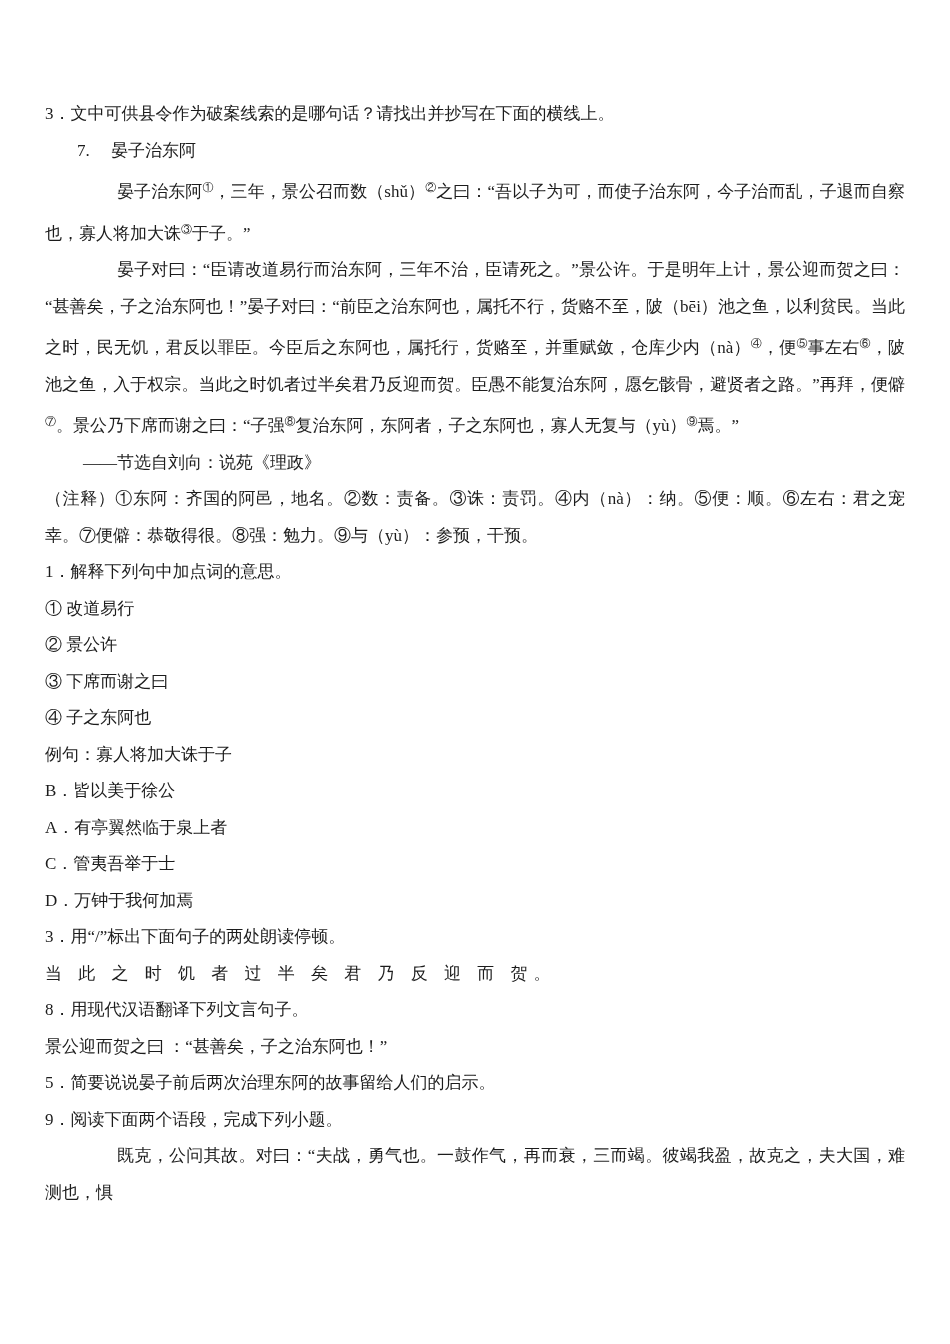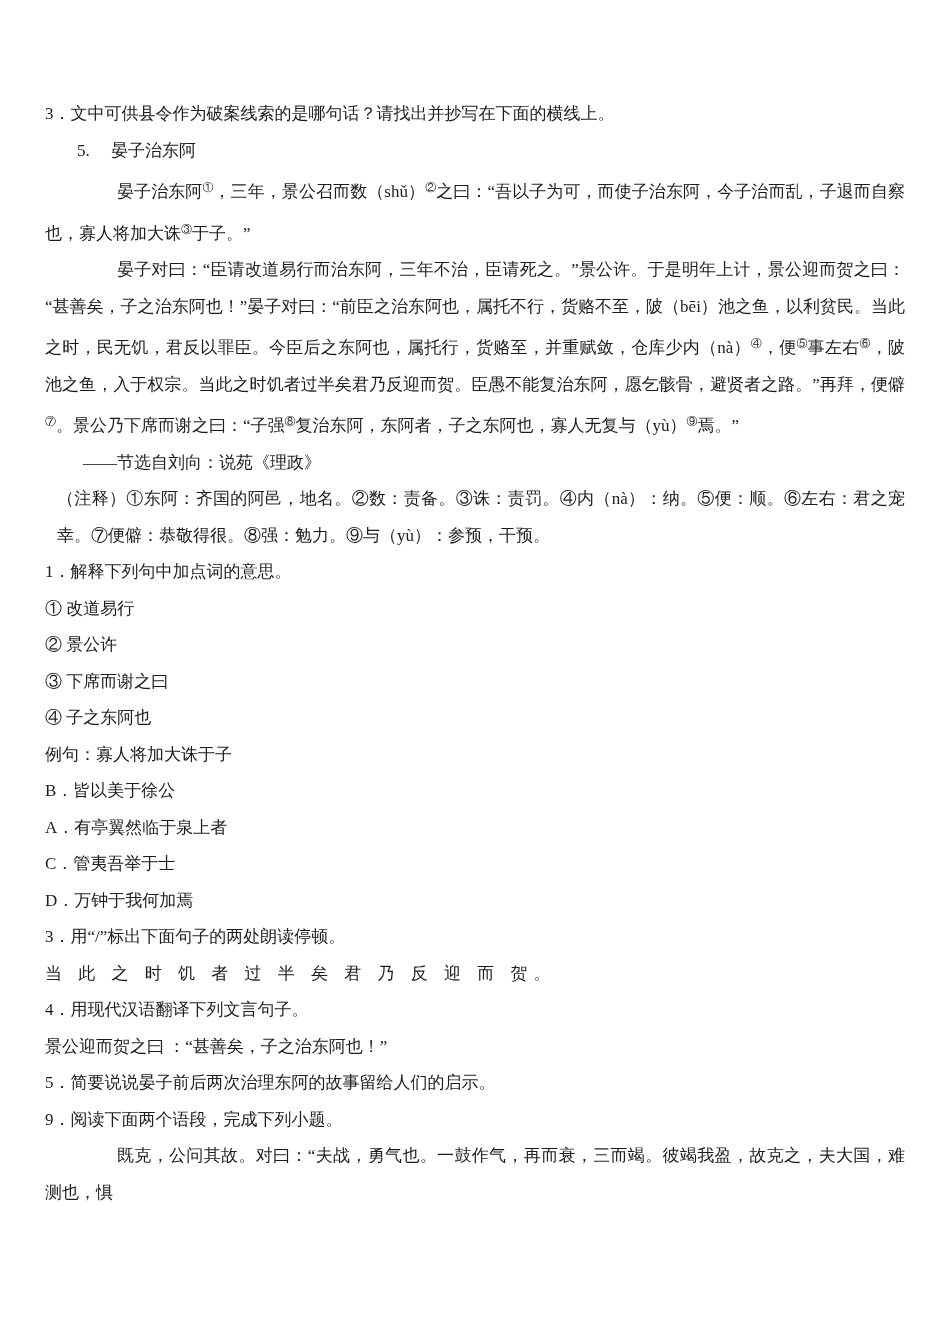--- a/index.html
+++ b/index.html
@@ -18,21 +18,21 @@
   .line {
     line-height: 36.5px;
     text-align: justify;
     text-align-last: left;
     margin: 0;
   }
   
   .passage { text-indent: 72px; }
   .source  { text-indent: 38px; }
   .heading { padding-left: 32px; }
-  .note    { text-indent: 0; margin-left: 12px; }
+  .note    { text-indent: 0; }
   
   .sup {
     font-size: 11px;
     vertical-align: 6px;
     letter-spacing: 0;
   }
   
   .u {
     text-underline-offset: 4px;
   }
@@ -49,36 +49,36 @@
   }
   
   .spaced { letter-spacing: 6px; }
 </style>
 </head>
 <body>
 
 <main class="doc">
   <section>
       <p class="line q"><span>3．文中可供县令作为破案线索的是哪句话？请找出并抄写在下面的横线上。</span></p>
-      <p class="line heading"><span>5.　 晏子治东阿</span></p>
+      <p class="line heading"><span>7.　 晏子治东阿</span></p>
       <p class="line passage"><span>晏子治东阿</span><span class="sup">①</span><span>，三年，景公召而数（shǔ）</span><span class="sup">②</span><span>之曰：“吾以子为可，而使子治东阿，今子治而乱，子退而自察也，寡人将加大诛</span><span class="sup">③</span><span>于子。”</span></p>
       <p class="line passage"><span>晏子对曰：“臣请改道易行而治东阿，三年不治，臣请死之。”景公许。于是明年上计，景公迎而贺之曰：“甚善矣，子之治东阿也！”晏子对曰：“前臣之治东阿也，属托不行，货赂不至，陂（bēi）池之鱼，以利贫民。当此之时，民无饥，君反以罪臣。今臣后之东阿也，属托行，货赂至，并重赋敛，仓库少内（nà）</span><span class="sup">④</span><span>，便</span><span class="sup">⑤</span><span>事左右</span><span class="sup">⑥</span><span>，陂池之鱼，入于权宗。当此之时饥者过半矣君乃反迎而贺。臣愚不能复治东阿，愿乞骸骨，避贤者之路。”再拜，便僻</span><span class="sup">⑦</span><span>。景公乃下席而谢之曰：“子强</span><span class="sup">⑧</span><span>复治东阿，东阿者，子之东阿也，寡人无复与（yù）</span><span class="sup">⑨</span><span>焉。”</span></p>
       <p class="line source"><span>——节选自刘向：说苑《理政》</span></p>
       <p class="line note"><span>（注释）①东阿：齐国的阿邑，地名。②数：责备。③诛：责罚。④内（nà）：纳。⑤便：顺。⑥左右：君之宠幸。⑦便僻：恭敬得很。⑧强：勉力。⑨与（yù）：参预，干预。</span></p>
       <p class="line q"><span>1．解释下列句中加点词的意思。</span></p>
       <p class="line q"><span>① 改道易行</span></p>
       <p class="line q"><span>② 景公</span><span class="dot">许</span></p>
       <p class="line q"><span>③ 下席而谢之曰</span></p>
       <p class="line q"><span>④ 子之东阿也</span></p>
       <p class="line q"><span>例句：寡人将加大诛于子</span></p>
       <p class="line q"><span>B．皆以美于徐公</span></p>
       <p class="line q"><span>A．有亭翼然临于泉上者</span></p>
       <p class="line q"><span>C．管夷吾举于士</span></p>
       <p class="line q"><span>D．万钟于我何加焉</span></p>
       <p class="line q"><span>3．用“/”标出下面句子的两处朗读停顿。</span></p>
       <p class="line spaced"><span>当 此 之 时 饥 者 过 半 矣 君 乃 反 迎 而 贺。</span></p>
-      <p class="line q"><span>4．用现代汉语翻译下列文言句子。</span></p>
+      <p class="line q"><span>8．用现代汉语翻译下列文言句子。</span></p>
       <p class="line q"><span>景公迎而贺之曰 ：“甚善矣，子之治东阿也！”</span></p>
       <p class="line q"><span>5．简要说说晏子前后两次治理东阿的故事留给人们的启示。</span></p>
       <p class="line q"><span>9．阅读下面两个语段，完成下列小题。</span></p>
       <p class="line passage"><span>既克，公问其故。对曰：“夫战，勇气也。</span><span class="u">一鼓作气，再而衰，三而竭</span><span>。彼竭我盈，故克之，夫大国，难测也，惧</span></p>
     </section>
 </main>
 
 </body></html>

